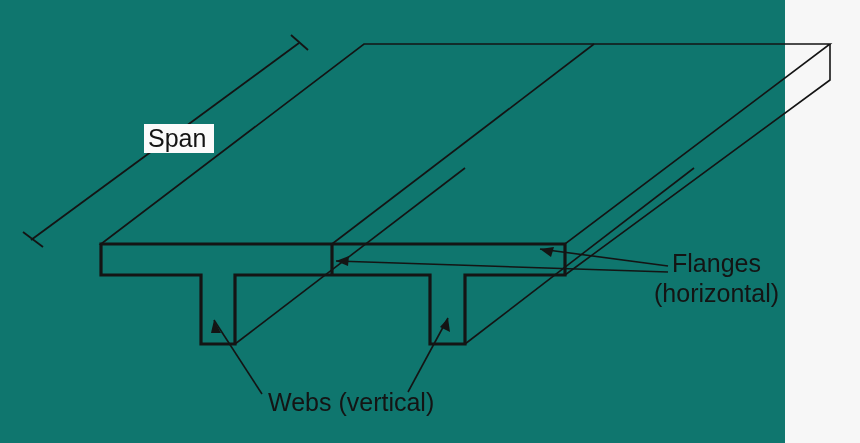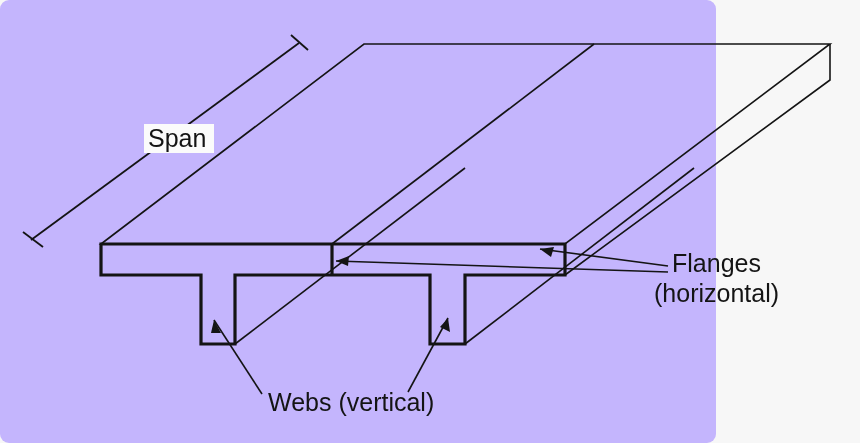--- a/index.html
+++ b/index.html
@@ -8,24 +8,23 @@
   }
   body {
     width: 860px;
     height: 443px;
     background: #f7f7f7;
     font-family: "Liberation Sans", sans-serif;
     overflow: hidden;
   }
   #diagram-root {
     position: relative;
-    width: 716px;
+    width: 785px;
     height: 443px;
-    background: #c4b5fd;
-    border-radius: 9px;
+    background: #0f766e;
   }
   svg#beam-svg {
     position: absolute;
     left: 0;
     top: 0;
     width: 860px;
     height: 443px;
     display: block;
   }
   .label-text {

